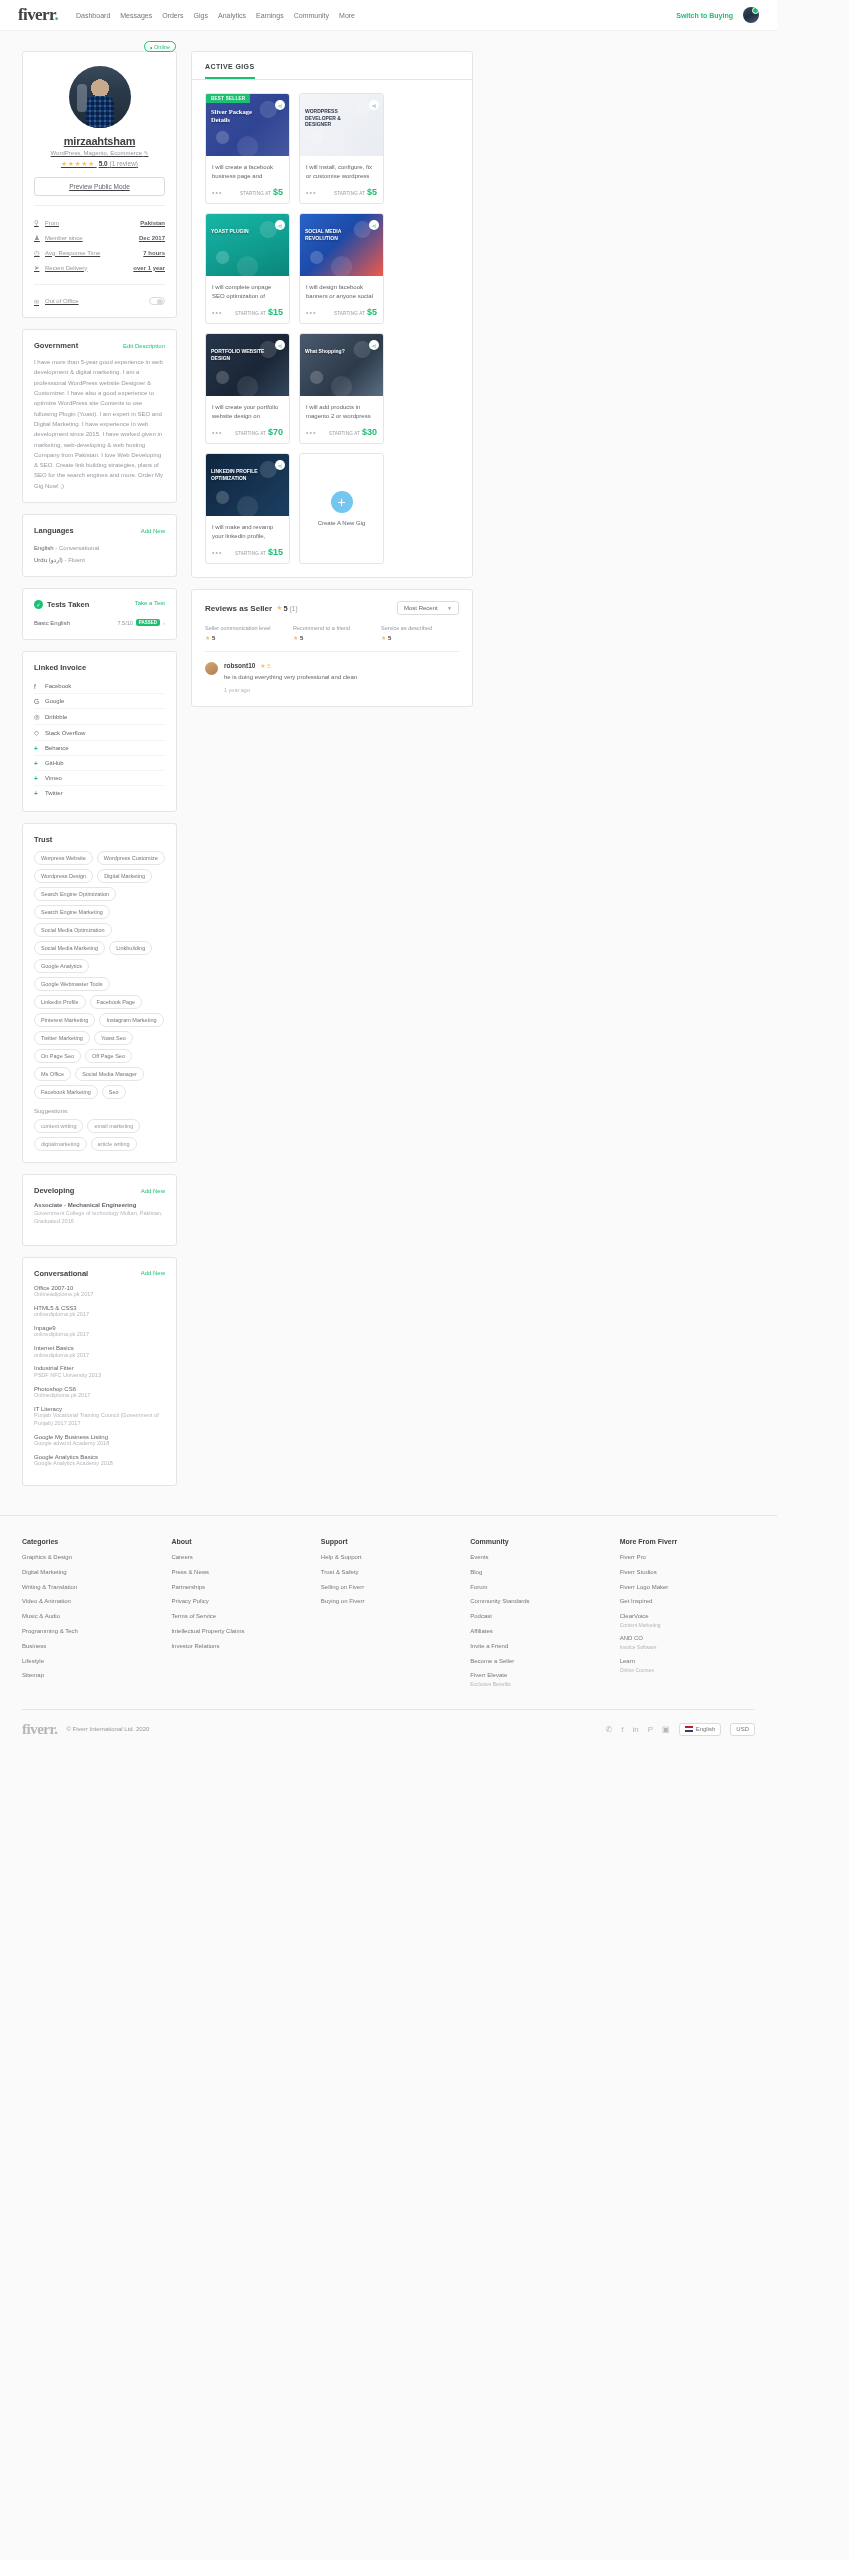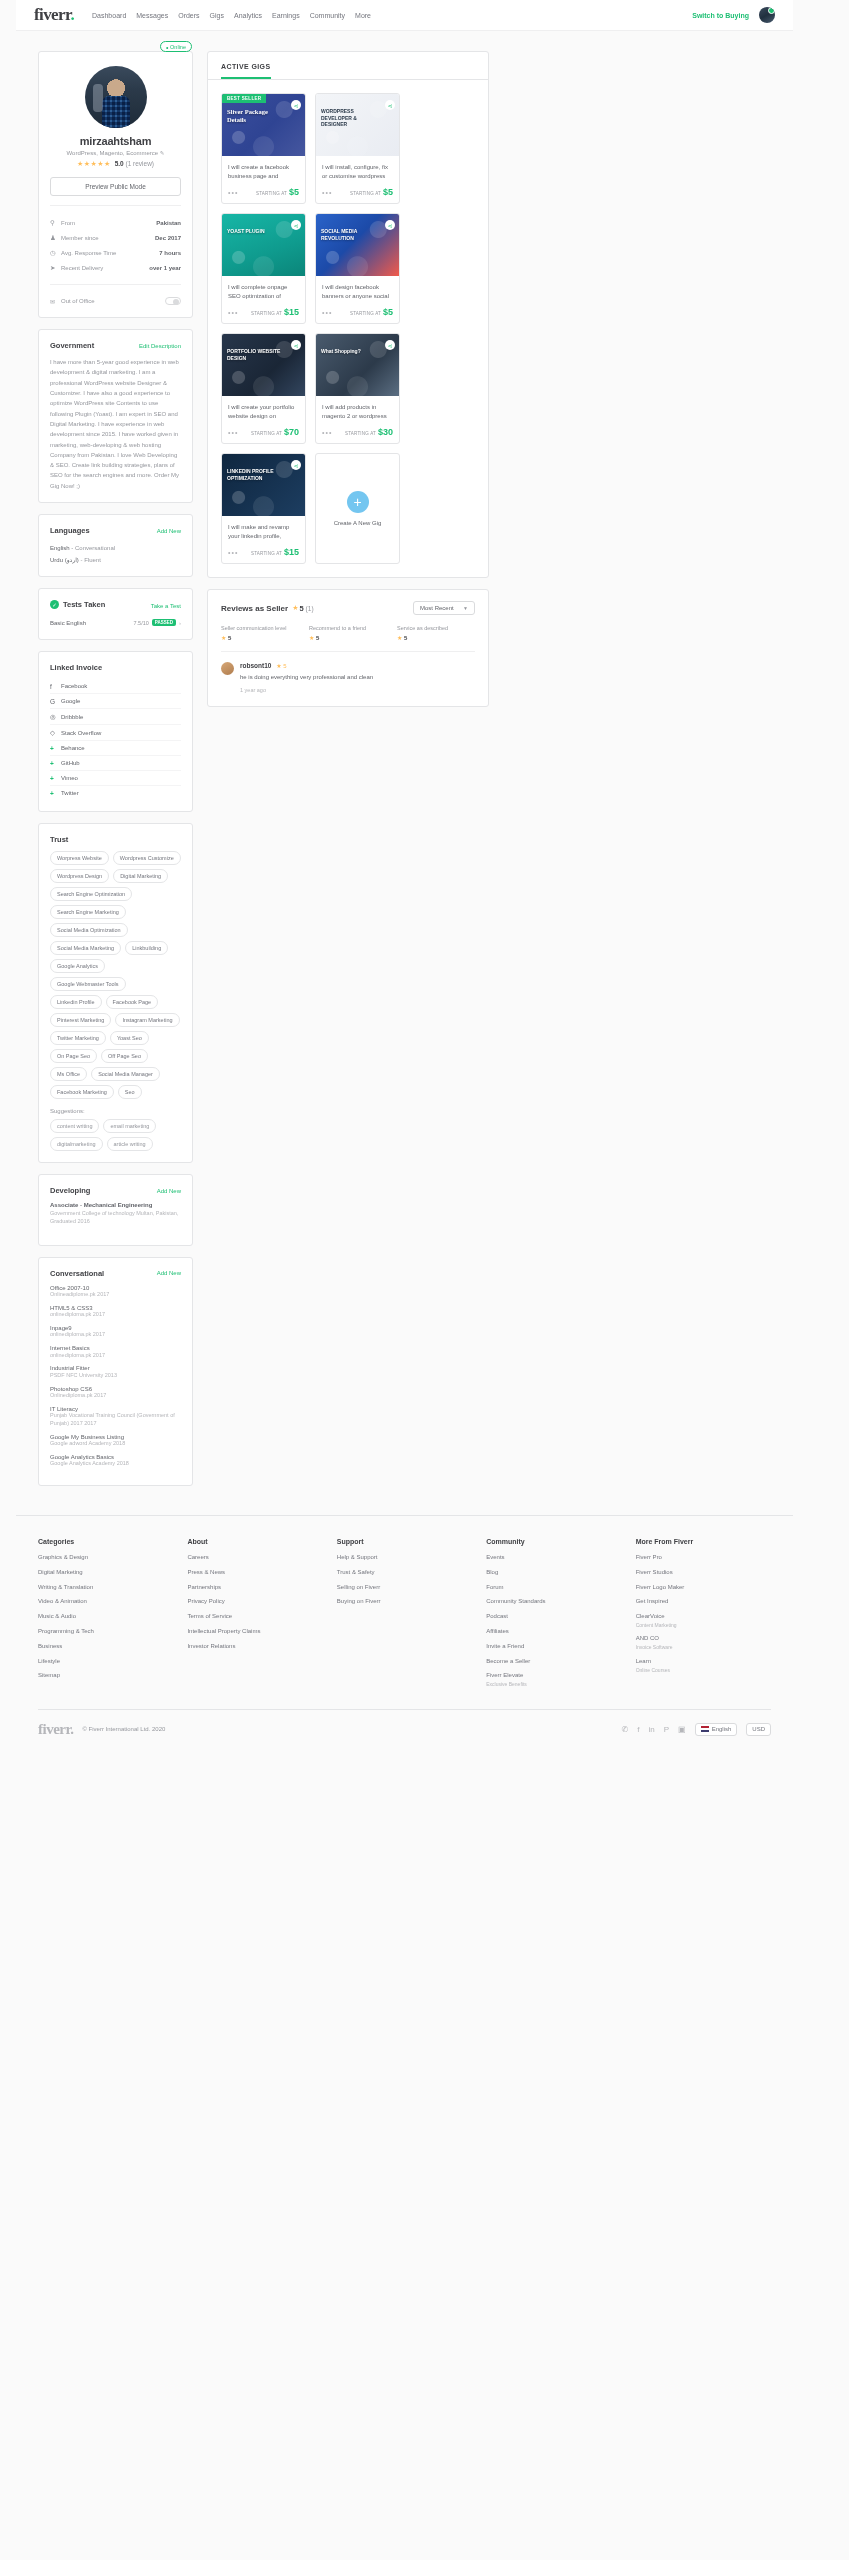--- a/index.html
+++ b/index.html
@@ -4,21 +4,21 @@
 <style>
   * { box-sizing: border-box; margin: 0; padding: 0; }
   html, body { width: 849px; }
   body {
     font-family: "Liberation Sans", sans-serif;
     background: #fafafa;
     color: #404145;
     font-size: 7px;
     -webkit-font-smoothing: antialiased;
   }
-  .page { width: 777px; position: relative; margin-left: 16px; }
+  .page { width: 777px; position: relative; }
 
   
   .hdr {
     height: 31px; background: #fff; border-bottom: 1px solid #efeff0;
     display: flex; align-items: center; padding: 0 18px;
   }
   .logo {
     font-family: "Liberation Serif", serif; font-weight: bold;
     font-size: 17px; color: #404145; letter-spacing: -0.6px;
     margin-right: 18px; position: relative;
@@ -42,21 +42,21 @@
   .wrap { display: flex; gap: 14px; padding: 20px 22px 0 22px; align-items: flex-start; }
   .col-left { width: 155px; flex: 0 0 155px; }
   .col-right { width: 282px; flex: 0 0 282px; }
 
   .card {
     background: #fff; border: 1px solid #e4e5e7; border-radius: 3px;
     margin-bottom: 11px;
   }
 
   
-  .prof { padding: 12px 11px 9px; position: relative; }
+  .prof { padding: 12px 11px 9px; position: relative; text-decoration: underline; }
   .online-badge {
     position: absolute; top: -11px; right: 0;
     border: 1px solid #1dbf73; color: #1dbf73; border-radius: 9px;
     font-size: 5.5px; padding: 1.5px 5px; background: #fff;
   }
   .online-badge .d { font-size: 7px; line-height: 0; vertical-align: middle; }
   .ava-big {
     width: 62px; height: 62px; border-radius: 50%; margin: 2px auto 7px;
     background:
       radial-gradient(circle at 50% 36%, #c9a98b 0 9px, transparent 9px),
@@ -112,21 +112,21 @@
   
   .sec { padding:11px; }
   .sec-hd { display:flex; align-items:center; margin-bottom:7px; }
   .sec-title { font-size:7.5px; font-weight:700; color:#404145; }
   .sec-act { margin-left:auto; color:#1dbf73; font-size:6px; text-decoration:none; cursor:pointer; }
   .desc-body { font-size:6px; color:#95979d; line-height:1.72; text-align:left; }
 
   .lang-row { font-size:6px; color:#62646a; padding:2.5px 0; }
   .lang-row .lv { color:#95979d; }
 
-  .test-hd { display:flex; align-items:flex-end; margin-bottom:8px; }
+  .test-hd { display:flex; align-items:flex-start; margin-bottom:8px; }
   .check-ic {
     width:9px; height:9px; border-radius:50%; background:#1dbf73; color:#fff;
     font-size:5.5px; display:flex; align-items:center; justify-content:center; margin-right:4px;
   }
   .test-row { display:flex; align-items:center; font-size:6px; color:#62646a; padding:2px 0; }
   .test-score { margin-left:auto; display:flex; align-items:center; gap:3px; }
   .test-score .sc { color:#95979d; font-size:5.5px; }
   .badge-green {
     background:#1dbf73; color:#fff; font-size:4.5px; padding:1px 3px; border-radius:2px; font-weight:700;
   }

